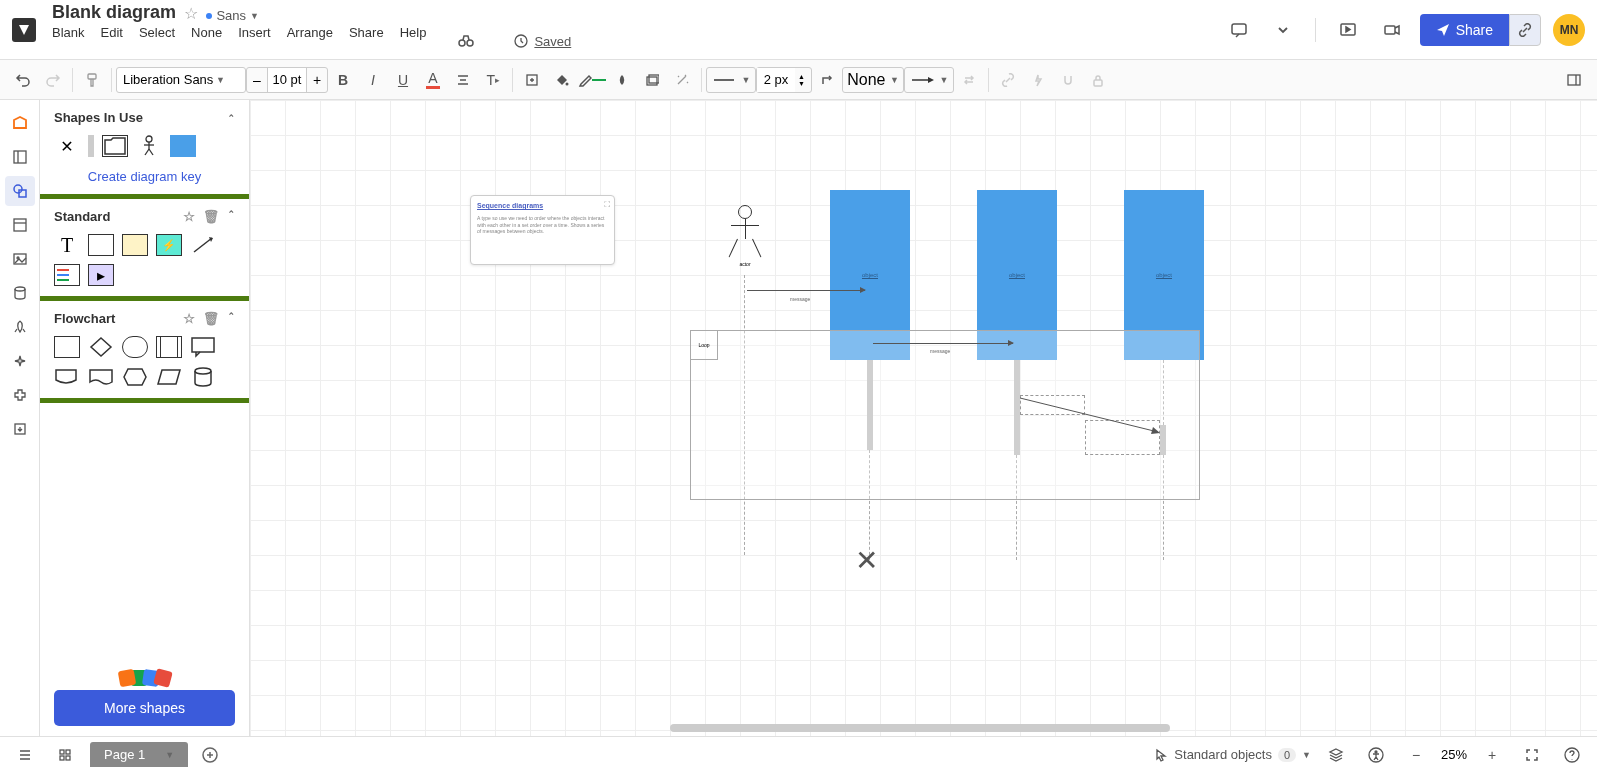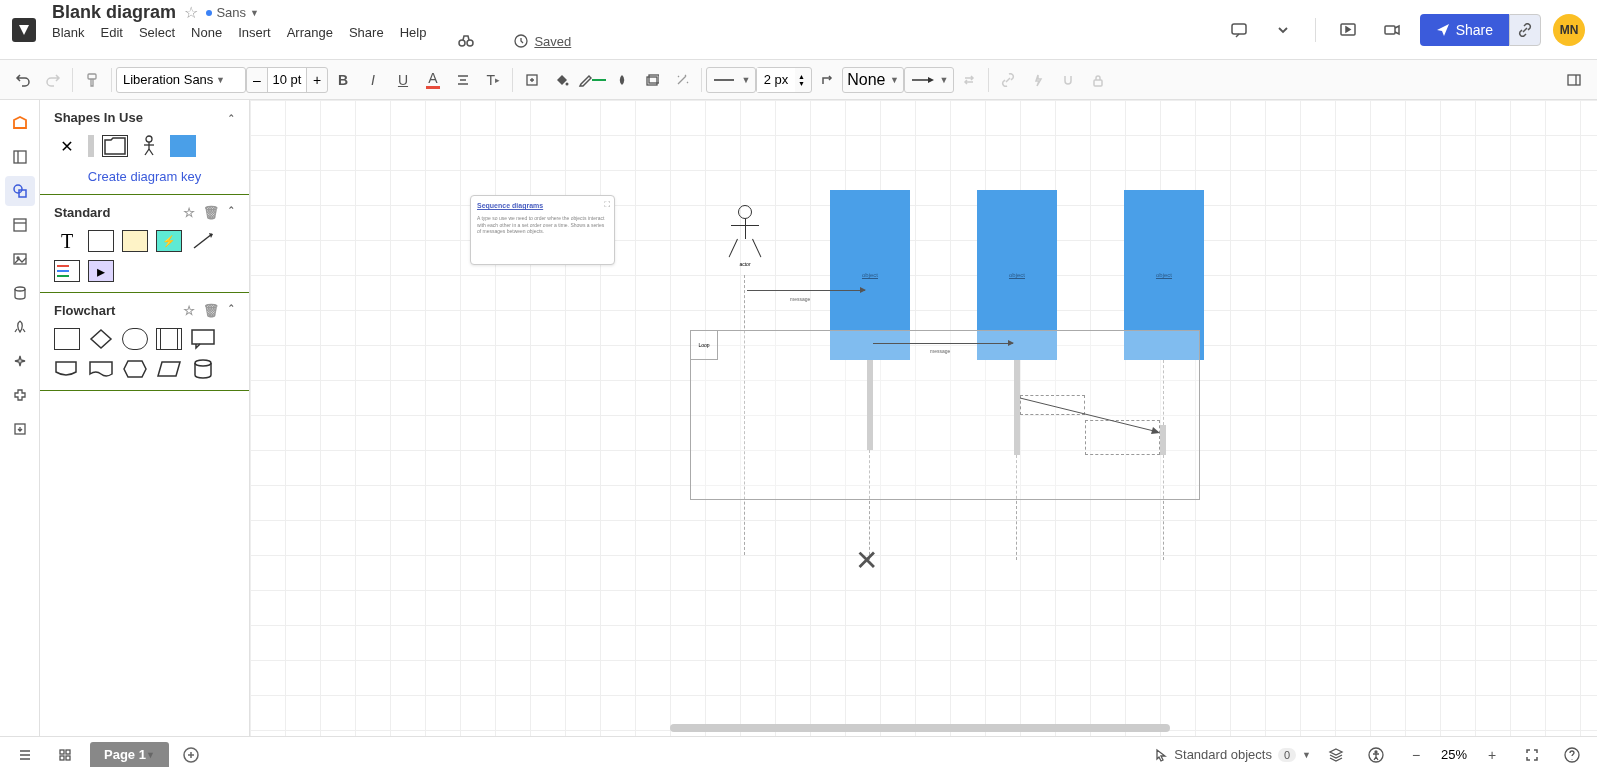--- a/index.html
+++ b/index.html
@@ -3,21 +3,21 @@
 <meta charset="utf-8">
 <style>
 * { margin: 0; padding: 0; box-sizing: border-box; font-family: -apple-system, BlinkMacSystemFont, "Segoe UI", Arial, sans-serif; }
 html, body { width: 100%; height: 100%; overflow: hidden; }
 body { display: flex; flex-direction: column; background: #fff; }
 
 
 .header { display: flex; align-items: center; height: 60px; border-bottom: 1px solid #e0e0e0; padding: 0 12px; }
 .logo { width: 24px; height: 24px; background: #333; border-radius: 3px; display: flex; align-items: center; justify-content: center; color: #fff; font-weight: bold; margin-right: 16px; }
 .title-area { display: flex; flex-direction: column; gap: 2px; }
-.title-row { display: flex; align-items: center; gap: 8px; }
+.title-row { display: flex; align-items: flex-end; gap: 8px; }
 .doc-title { font-size: 18px; font-weight: 600; color: #333; }
 .star-icon { color: #999; cursor: pointer; }
 .draft-badge { display: flex; align-items: center; gap: 4px; font-size: 13px; color: #555; cursor: pointer; }
 .draft-dot { width: 6px; height: 6px; border-radius: 50%; background: #3b82f6; }
 .menu-row { display: flex; gap: 16px; font-size: 13px; color: #333; }
 .menu-row span { cursor: pointer; }
 .header-spacer { flex: 1; }
 .header-actions { display: flex; align-items: center; gap: 12px; }
 .saved-indicator { display: flex; align-items: center; gap: 6px; font-size: 13px; color: #555; text-decoration: underline; margin-left: 16px; }
 .icon-btn { width: 32px; height: 32px; display: flex; align-items: center; justify-content: center; cursor: pointer; border-radius: 4px; color: #555; }
@@ -39,21 +39,21 @@
 .main { flex: 1; display: flex; overflow: hidden; }
 .left-rail { width: 40px; border-right: 1px solid #e0e0e0; display: flex; flex-direction: column; align-items: center; padding-top: 8px; gap: 4px; background: #fff; }
 .rail-btn { width: 30px; height: 30px; display: flex; align-items: center; justify-content: center; cursor: pointer; border-radius: 4px; color: #555; }
 .rail-btn.active { background: #e8ecf7; color: #3b5bdb; }
 
 .side-panel { width: 210px; border-right: 1px solid #e0e0e0; display: flex; flex-direction: column; background: #fff; overflow-y: auto; }
 .panel-header { display: flex; align-items: center; justify-content: space-between; padding: 12px 14px; }
 .panel-title { font-size: 18px; font-weight: 600; }
 .search-icon { color: #999; cursor: pointer; }
 
-.section { border-bottom: 1px solid #4d7c0f; padding: 10px 14px; }
+.section { border-bottom: 5px solid #4d7c0f; padding: 10px 14px; }
 .section-header { display: flex; align-items: center; justify-content: space-between; font-size: 13px; font-weight: 600; color: #333; cursor: pointer; margin-bottom: 10px; }
 .section-actions { display: flex; gap: 8px; color: #999; font-size: 13px; }
 .shape-grid { display: flex; flex-wrap: wrap; gap: 8px; }
 .shape-item { width: 26px; height: 22px; border: 1.5px solid #333; cursor: pointer; }
 .shape-item.filled-blue { background: #4a9fe8; border: none; }
 .shape-item.filled-yellow { background: #fef3c7; }
 .shape-item.filled-teal { background: #5eead4; }
 .shape-item.no-border { border: none; display: flex; align-items: center; justify-content: center; }
 .create-key { text-align: center; color: #3b5bdb; font-size: 13px; cursor: pointer; margin-top: 12px; }
 
@@ -90,21 +90,21 @@
 
 .arrow-line { position: absolute; height: 1px; background: #555; }
 .arrow-line::after { content: ''; position: absolute; right: -1px; top: -3px; border-left: 6px solid #555; border-top: 3px solid transparent; border-bottom: 3px solid transparent; }
 .arrow-label { position: absolute; font-size: 5px; color: #666; white-space: nowrap; }
 
 .dashed-box { position: absolute; border: 1px dashed #999; }
 .x-mark { position: absolute; font-size: 28px; color: #555; }
 
 
 .footer { height: 36px; border-top: 1px solid #e0e0e0; display: flex; align-items: center; padding: 0 10px; gap: 10px; background: #fff; }
-.page-tab { background: #888; color: #fff; padding: 5px 14px; font-size: 13px; border-radius: 3px 3px 0 0; display: flex; align-items: center; gap: 0; cursor: pointer; font-weight: bold; }
+.page-tab { background: #888; color: #fff; padding: 5px 14px; font-size: 13px; border-radius: 3px 3px 0 0; display: flex; align-items: center; gap: 20px; cursor: pointer; }
 .add-page { width: 24px; height: 24px; border-radius: 50%; display: flex; align-items: center; justify-content: center; cursor: pointer; color: #666; }
 .footer-spacer { flex: 1; }
 .selected-objects { font-size: 13px; color: #555; display: flex; align-items: center; gap: 6px; }
 .count-badge { background: #eee; padding: 1px 6px; border-radius: 8px; font-size: 11px; }
 .zoom-area { display: flex; align-items: center; gap: 10px; }
 .zoom-level { font-size: 13px; }
 
 svg { display: block; }
 .caret { font-size: 9px; color: #666; }
 </style>
@@ -506,20 +506,29 @@
           </span>
         <span class="shape-item no-border">
             <svg width="22" height="22" viewBox="0 0 22 22" fill="none" stroke="#333" stroke-width="1.5">
               <ellipse cx="11" cy="5" rx="8" ry="3"></ellipse>
               <path d="M3 5 L3 17 a8 3 0 0 0 16 0 L19 5"></path>
             </svg>
           </span>
       </div>
     </div>
 
+    <div class="more-shapes-area">
+      <div style="display:flex;justify-content:center;gap:-4px;margin-bottom:4px">
+        <span style="width:16px;height:16px;background:#f97316;border-radius:3px;transform:rotate(-10deg)"></span>
+        <span style="width:16px;height:16px;background:#16a34a;border-radius:3px;margin-left:-4px"></span>
+        <span style="width:16px;height:16px;background:#3b82f6;border-radius:3px;transform:rotate(8deg);margin-left:-4px"></span>
+        <span style="width:16px;height:16px;background:#e74c3c;border-radius:3px;transform:rotate(15deg);margin-left:-4px"></span>
+      </div>
+      <div class="more-shapes-btn">More shapes</div>
+    </div>
   </div>
 
   <div class="canvas-wrap">
     <div class="canvas-grid"></div>
     <div class="canvas-content">
       <div class="note-card">
         <div class="note-title">Sequence diagrams</div>
         <div class="note-body">A type so use we need to order where the objects interact with each other in a set order over a time. Shows a series of messages between objects.</div>
         <span style="position:absolute;top:4px;right:4px;font-size:8px;color:#999">⛶</span>
       </div>

